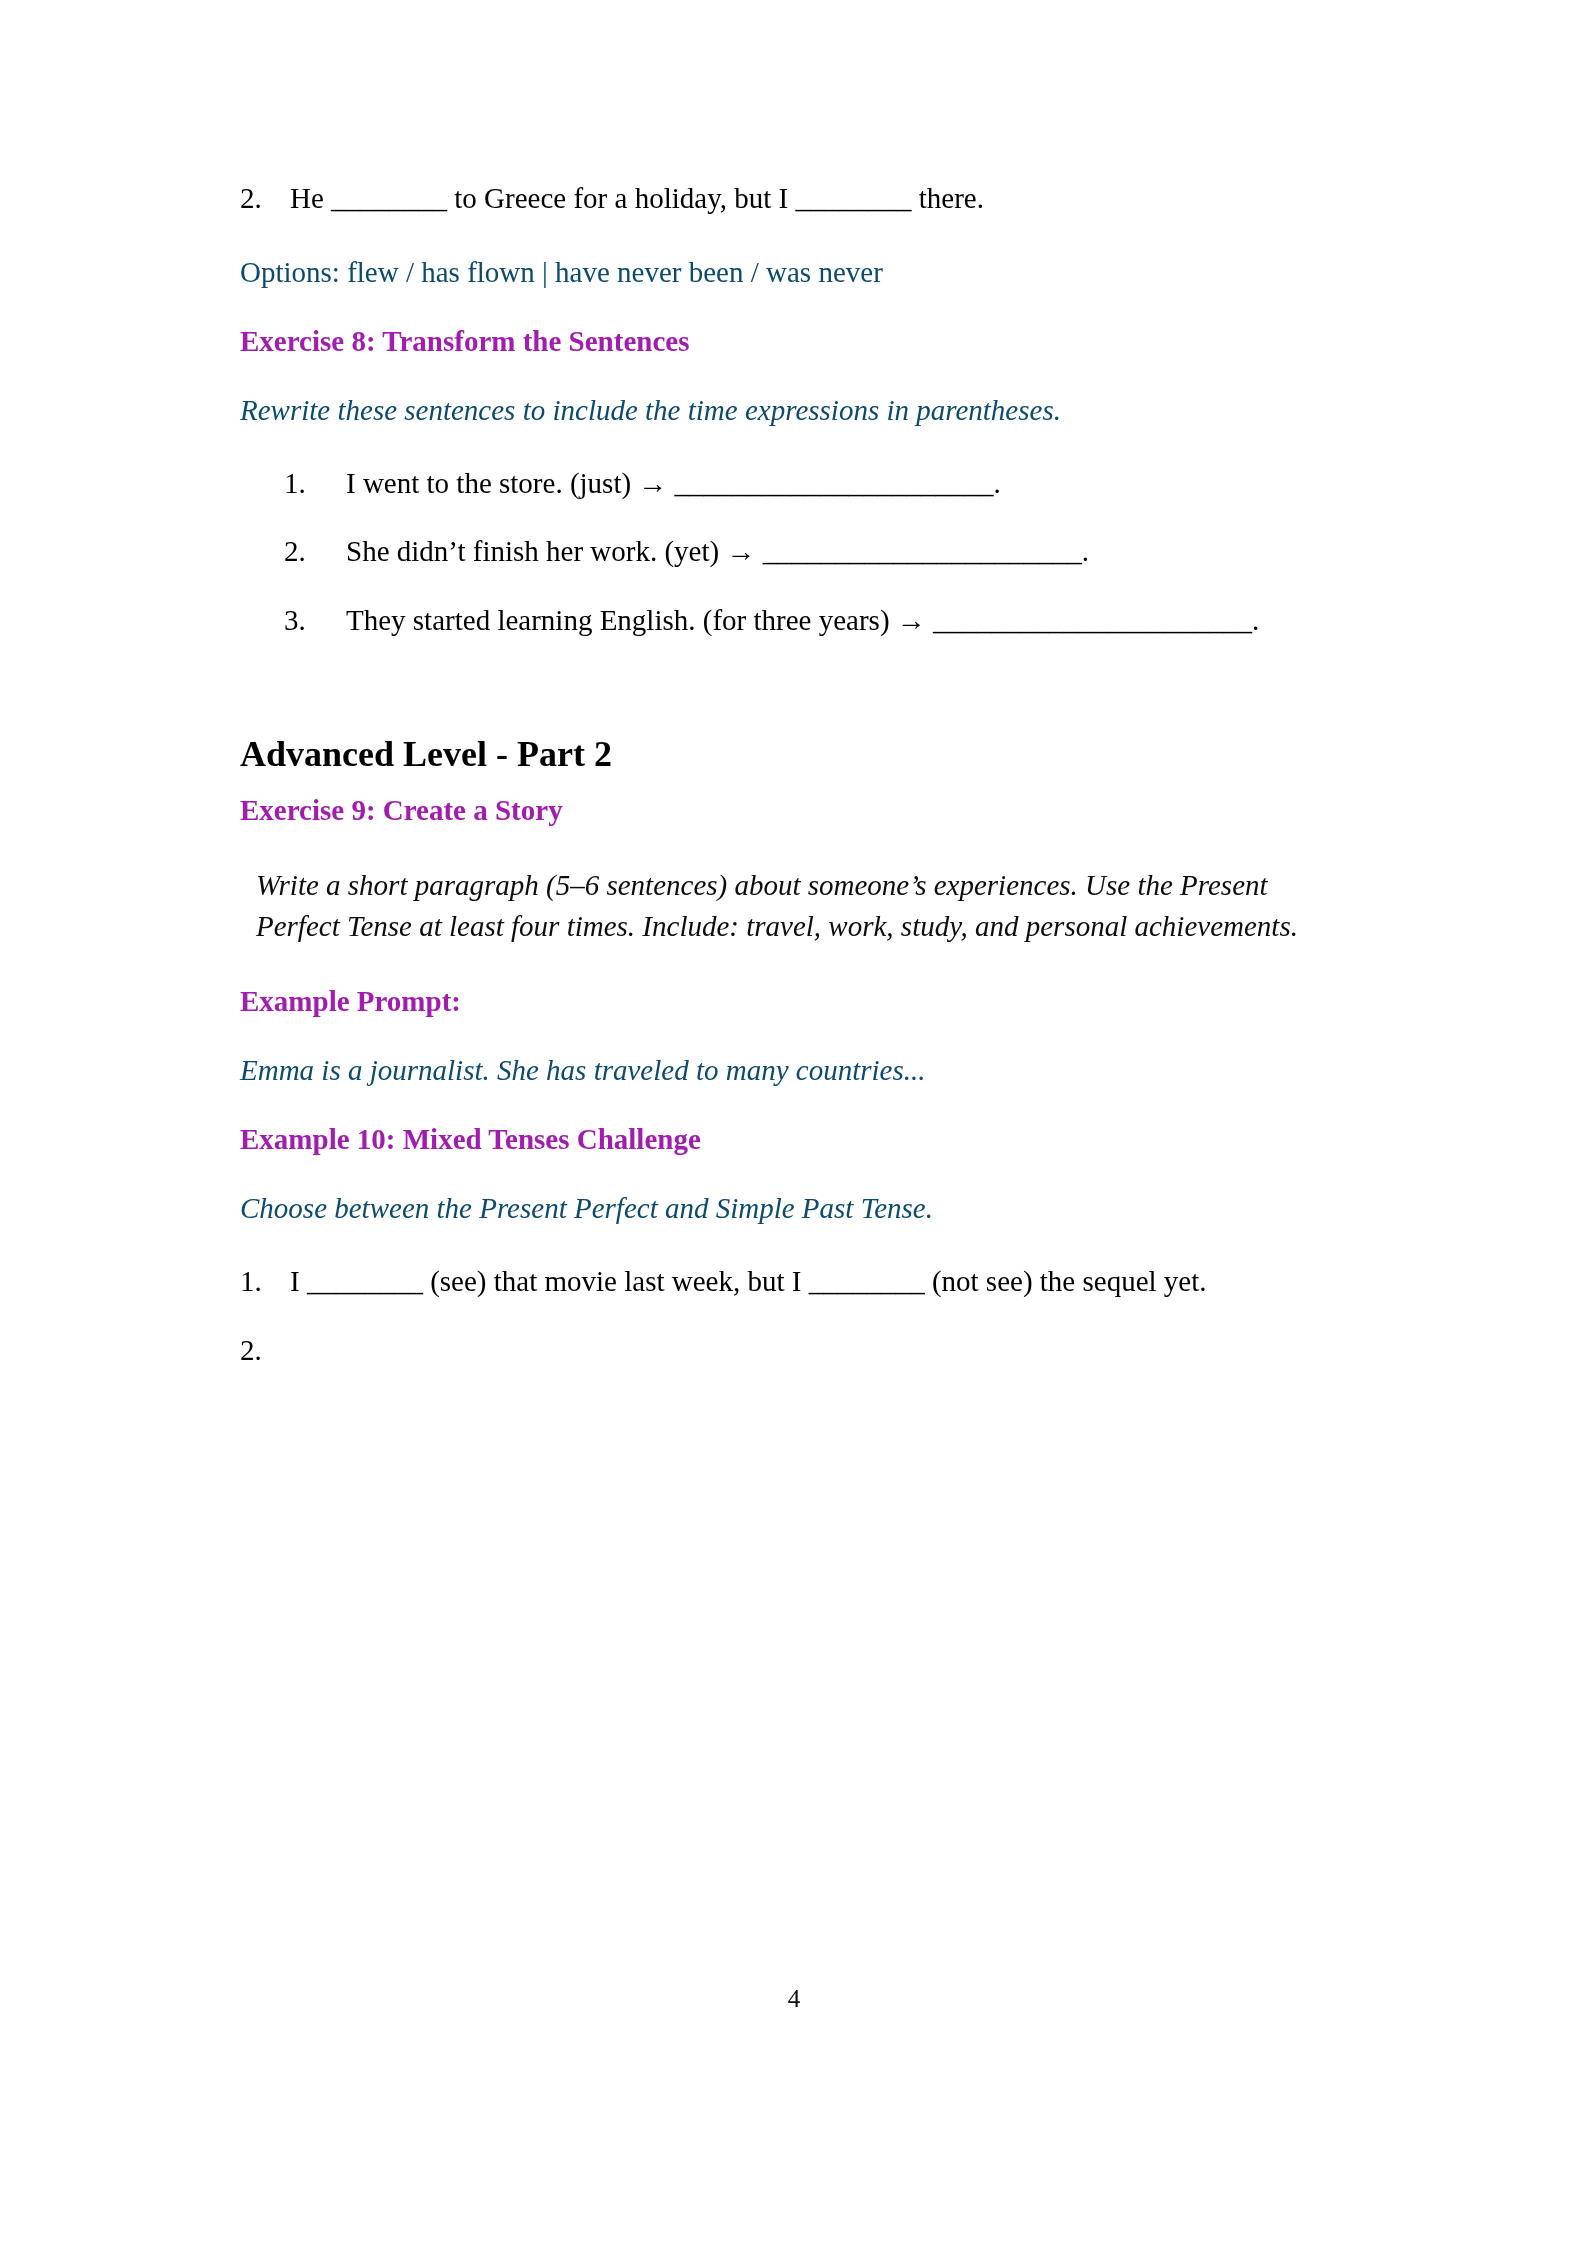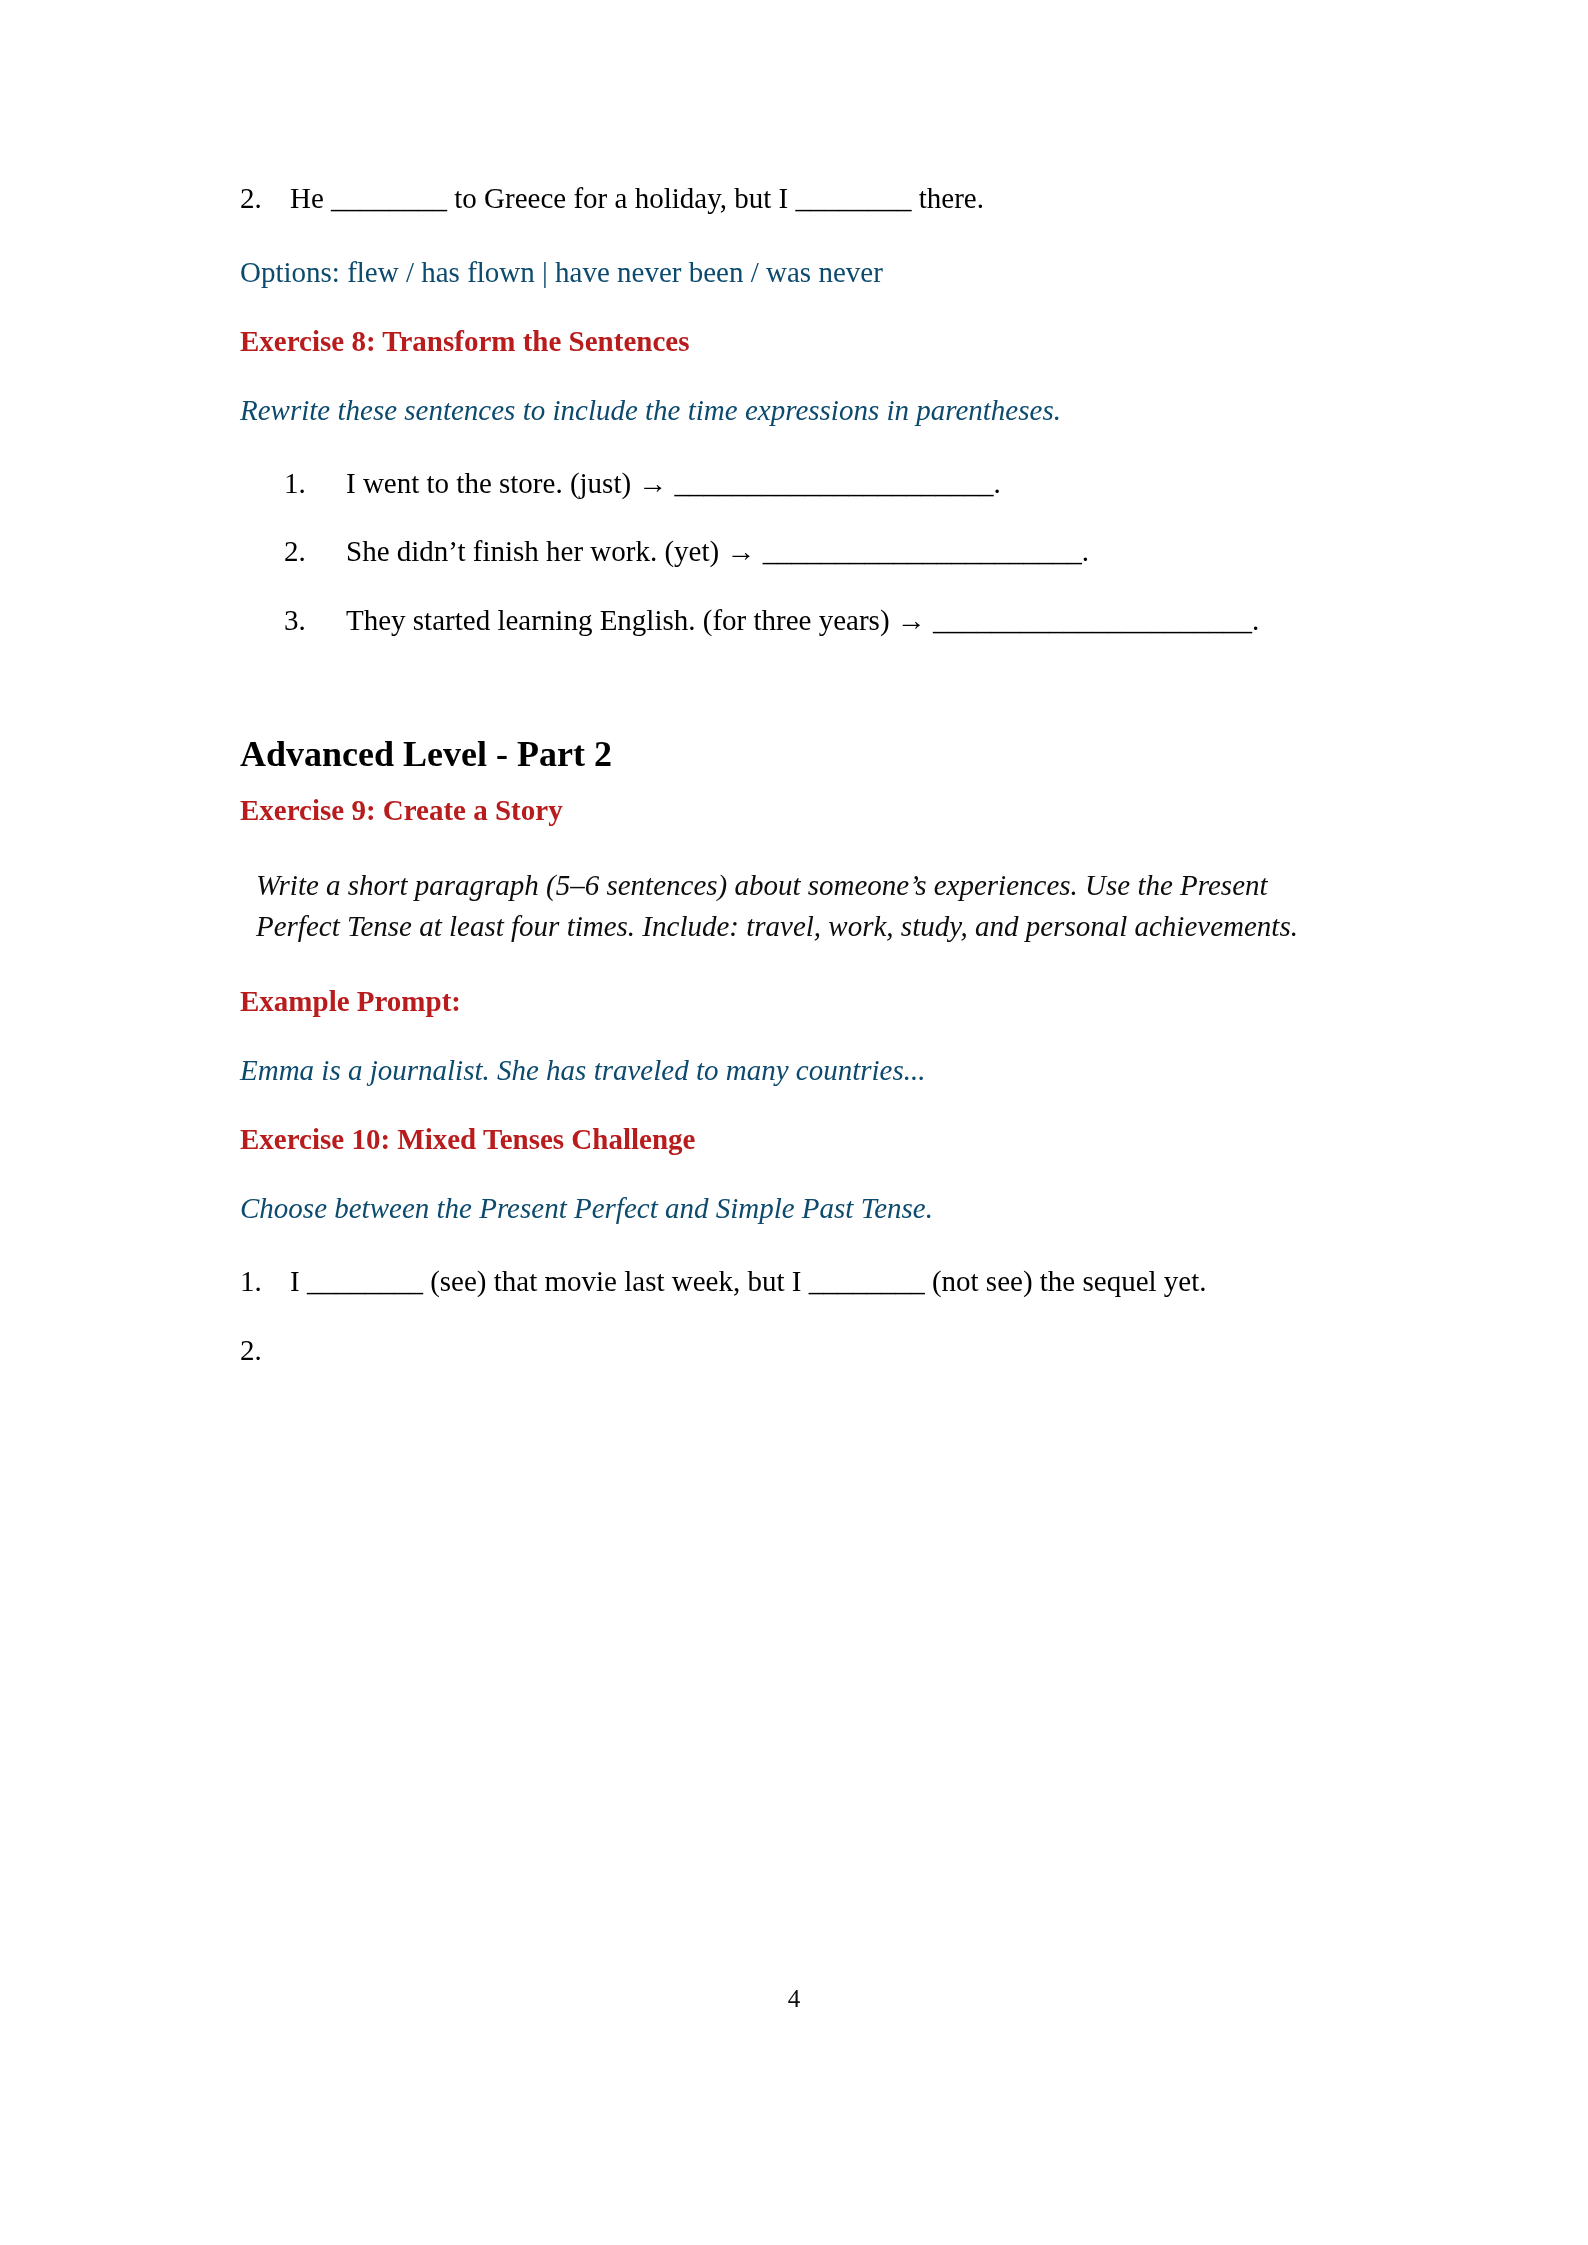--- a/index.html
+++ b/index.html
@@ -36,21 +36,21 @@
     color: #0c4a6e;
   }
   .para.italic {
     font-style: italic;
   }
   .heading-sub {
     font-size: 29px;
     font-weight: bold;
     line-height: 1.0;
     margin: 0 0 40px 0;
-    color: #b91c1c;
+    color: #a21caf;
   }
   .heading-main {
     font-size: 36px;
     font-weight: bold;
     line-height: 1.0;
     margin: 0 0 24px 0;
     color: #000000;
   }
   .flow-para {
     font-size: 29px;
@@ -151,21 +151,21 @@
     <h1 class="heading-main">Advanced Level - Part 2</h1>
 
     <h3 class="heading-sub">Exercise 9: Create a Story</h3>
 
     <p class="flow-para">Write a short paragraph (5–6 sentences) about someone’s experiences. Use the Present Perfect Tense at least four times. Include: travel, work, study, and personal achievements.</p>
 
     <h3 class="heading-sub">Example Prompt:</h3>
 
     <p class="para italic">Emma is a journalist. She has traveled to many countries...</p>
 
-    <h3 class="heading-sub">Exercise 10: Mixed Tenses Challenge</h3>
+    <h3 class="heading-sub">Example 10: Mixed Tenses Challenge</h3>
 
     <p class="para italic">Choose between the Present Perfect and Simple Past Tense.</p>
 
     <ol class="numlist flush">
       <li>
         <span class="num">1.</span>
         <span>I ________ (see) that movie last week, but I ________ (not see) the sequel yet.</span>
       </li>
       <li>
         <span class="num">2.</span>

